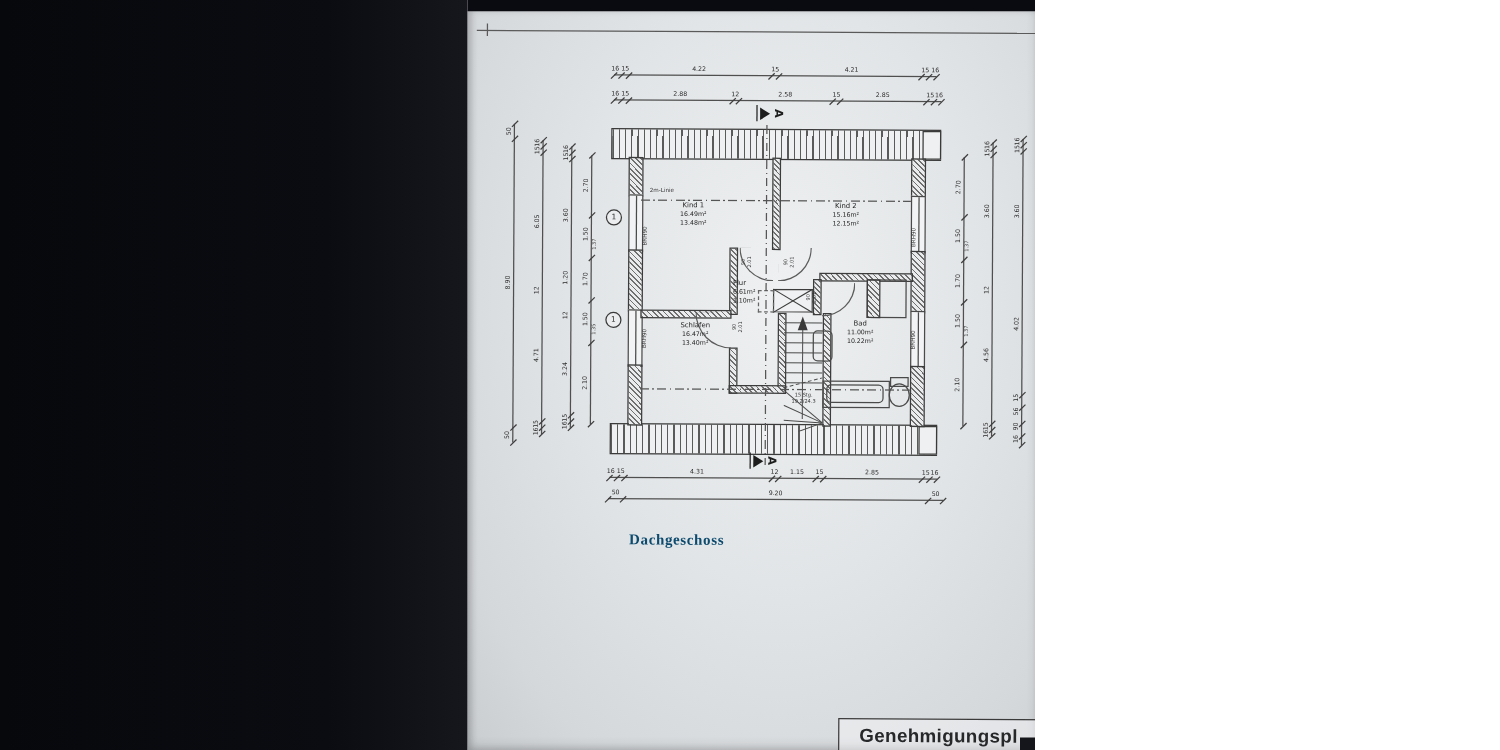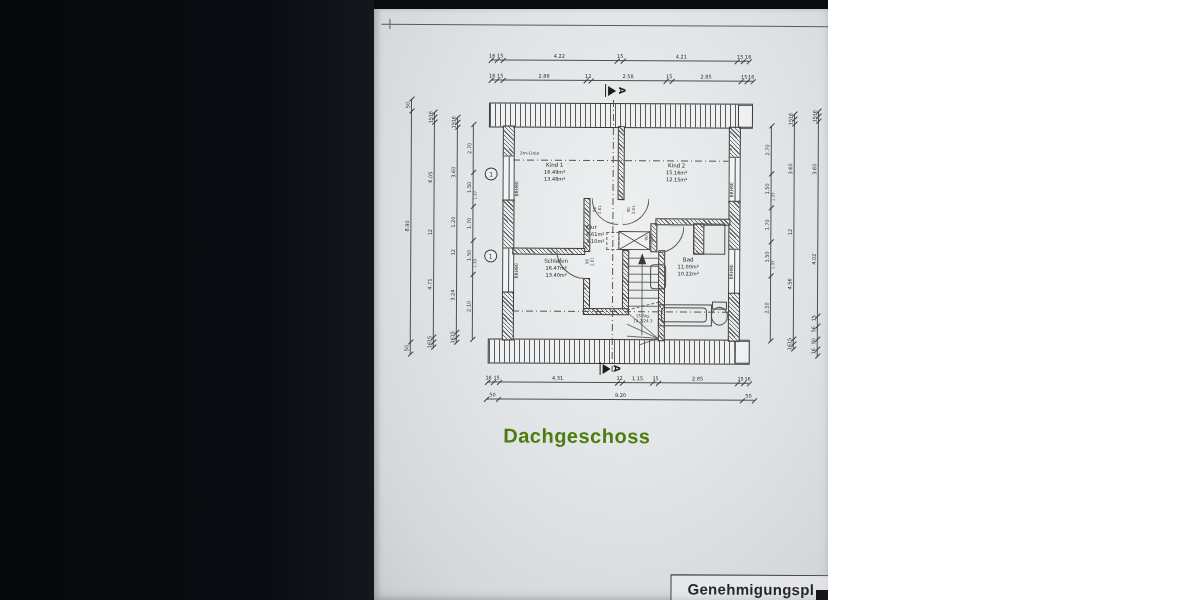--- a/index.html
+++ b/index.html
@@ -48,22 +48,22 @@
   .tinylbl{position:absolute;font-size:4.5px;color:#333;line-height:1;}
   .stairlbl{position:absolute;font-size:4px;line-height:1.2;text-align:center;color:#333;}
   .circmark{position:absolute;width:11px;height:11px;border:1px solid #3a3a3a;border-radius:50%;
             display:flex;align-items:center;justify-content:center;font-size:6px;color:#2a2a2a;background:rgba(240,241,242,.6);}
   .secmark{position:absolute;display:flex;align-items:center;gap:2px;}
   .secbar{width:0;height:13px;border-left:1px solid #222;display:block;}
   .sectri{width:0;height:0;border-left:8px solid #1d1d1d;border-top:5px solid transparent;border-bottom:5px solid transparent;}
   .secletter{font-size:9px;font-weight:bold;color:#1d1d1d;transform:rotate(90deg);display:block;line-height:1;}
   .fixture{position:absolute;border:1px solid #4a4a4a;background:transparent;}
   .round{border-radius:4px;}
-  .title{position:absolute;font-family:Liberation Sans, sans-serif;font-weight:bold;
-         font-size:20px;letter-spacing:.5px;color:#4d7c0f;}
+  .title{position:absolute;font-family:Liberation Serif, serif;font-weight:bold;
+         font-size:12px;letter-spacing:.5px;color:#0c4a6e;}
   .titleblock{position:absolute;border:1.2px solid #3a3a3a;background:rgba(246,247,248,.45);}
   .titleblock .tbtext{position:absolute;left:16px;top:5px;font-family:"Liberation Sans",sans-serif;
                       font-weight:bold;font-size:15px;color:#27282a;letter-spacing:.3px;white-space:nowrap;}
   
   .bg-left{position:absolute;left:0;top:0;width:374px;height:600px;
            background:linear-gradient(90deg,#07080c 0%,#0b0c11 70%,#16171d 100%);z-index:50;}
   .bg-top{position:absolute;left:374px;top:0;width:454px;height:9px;background:#0a0b10;z-index:50;}
   .bg-right{position:absolute;left:828px;top:0;width:372px;height:600px;background:#ffffff;z-index:50;}
   .corner-shadow{position:absolute;left:816px;top:590px;width:14px;height:10px;background:#15161b;z-index:49;}
   svg{display:block;}

